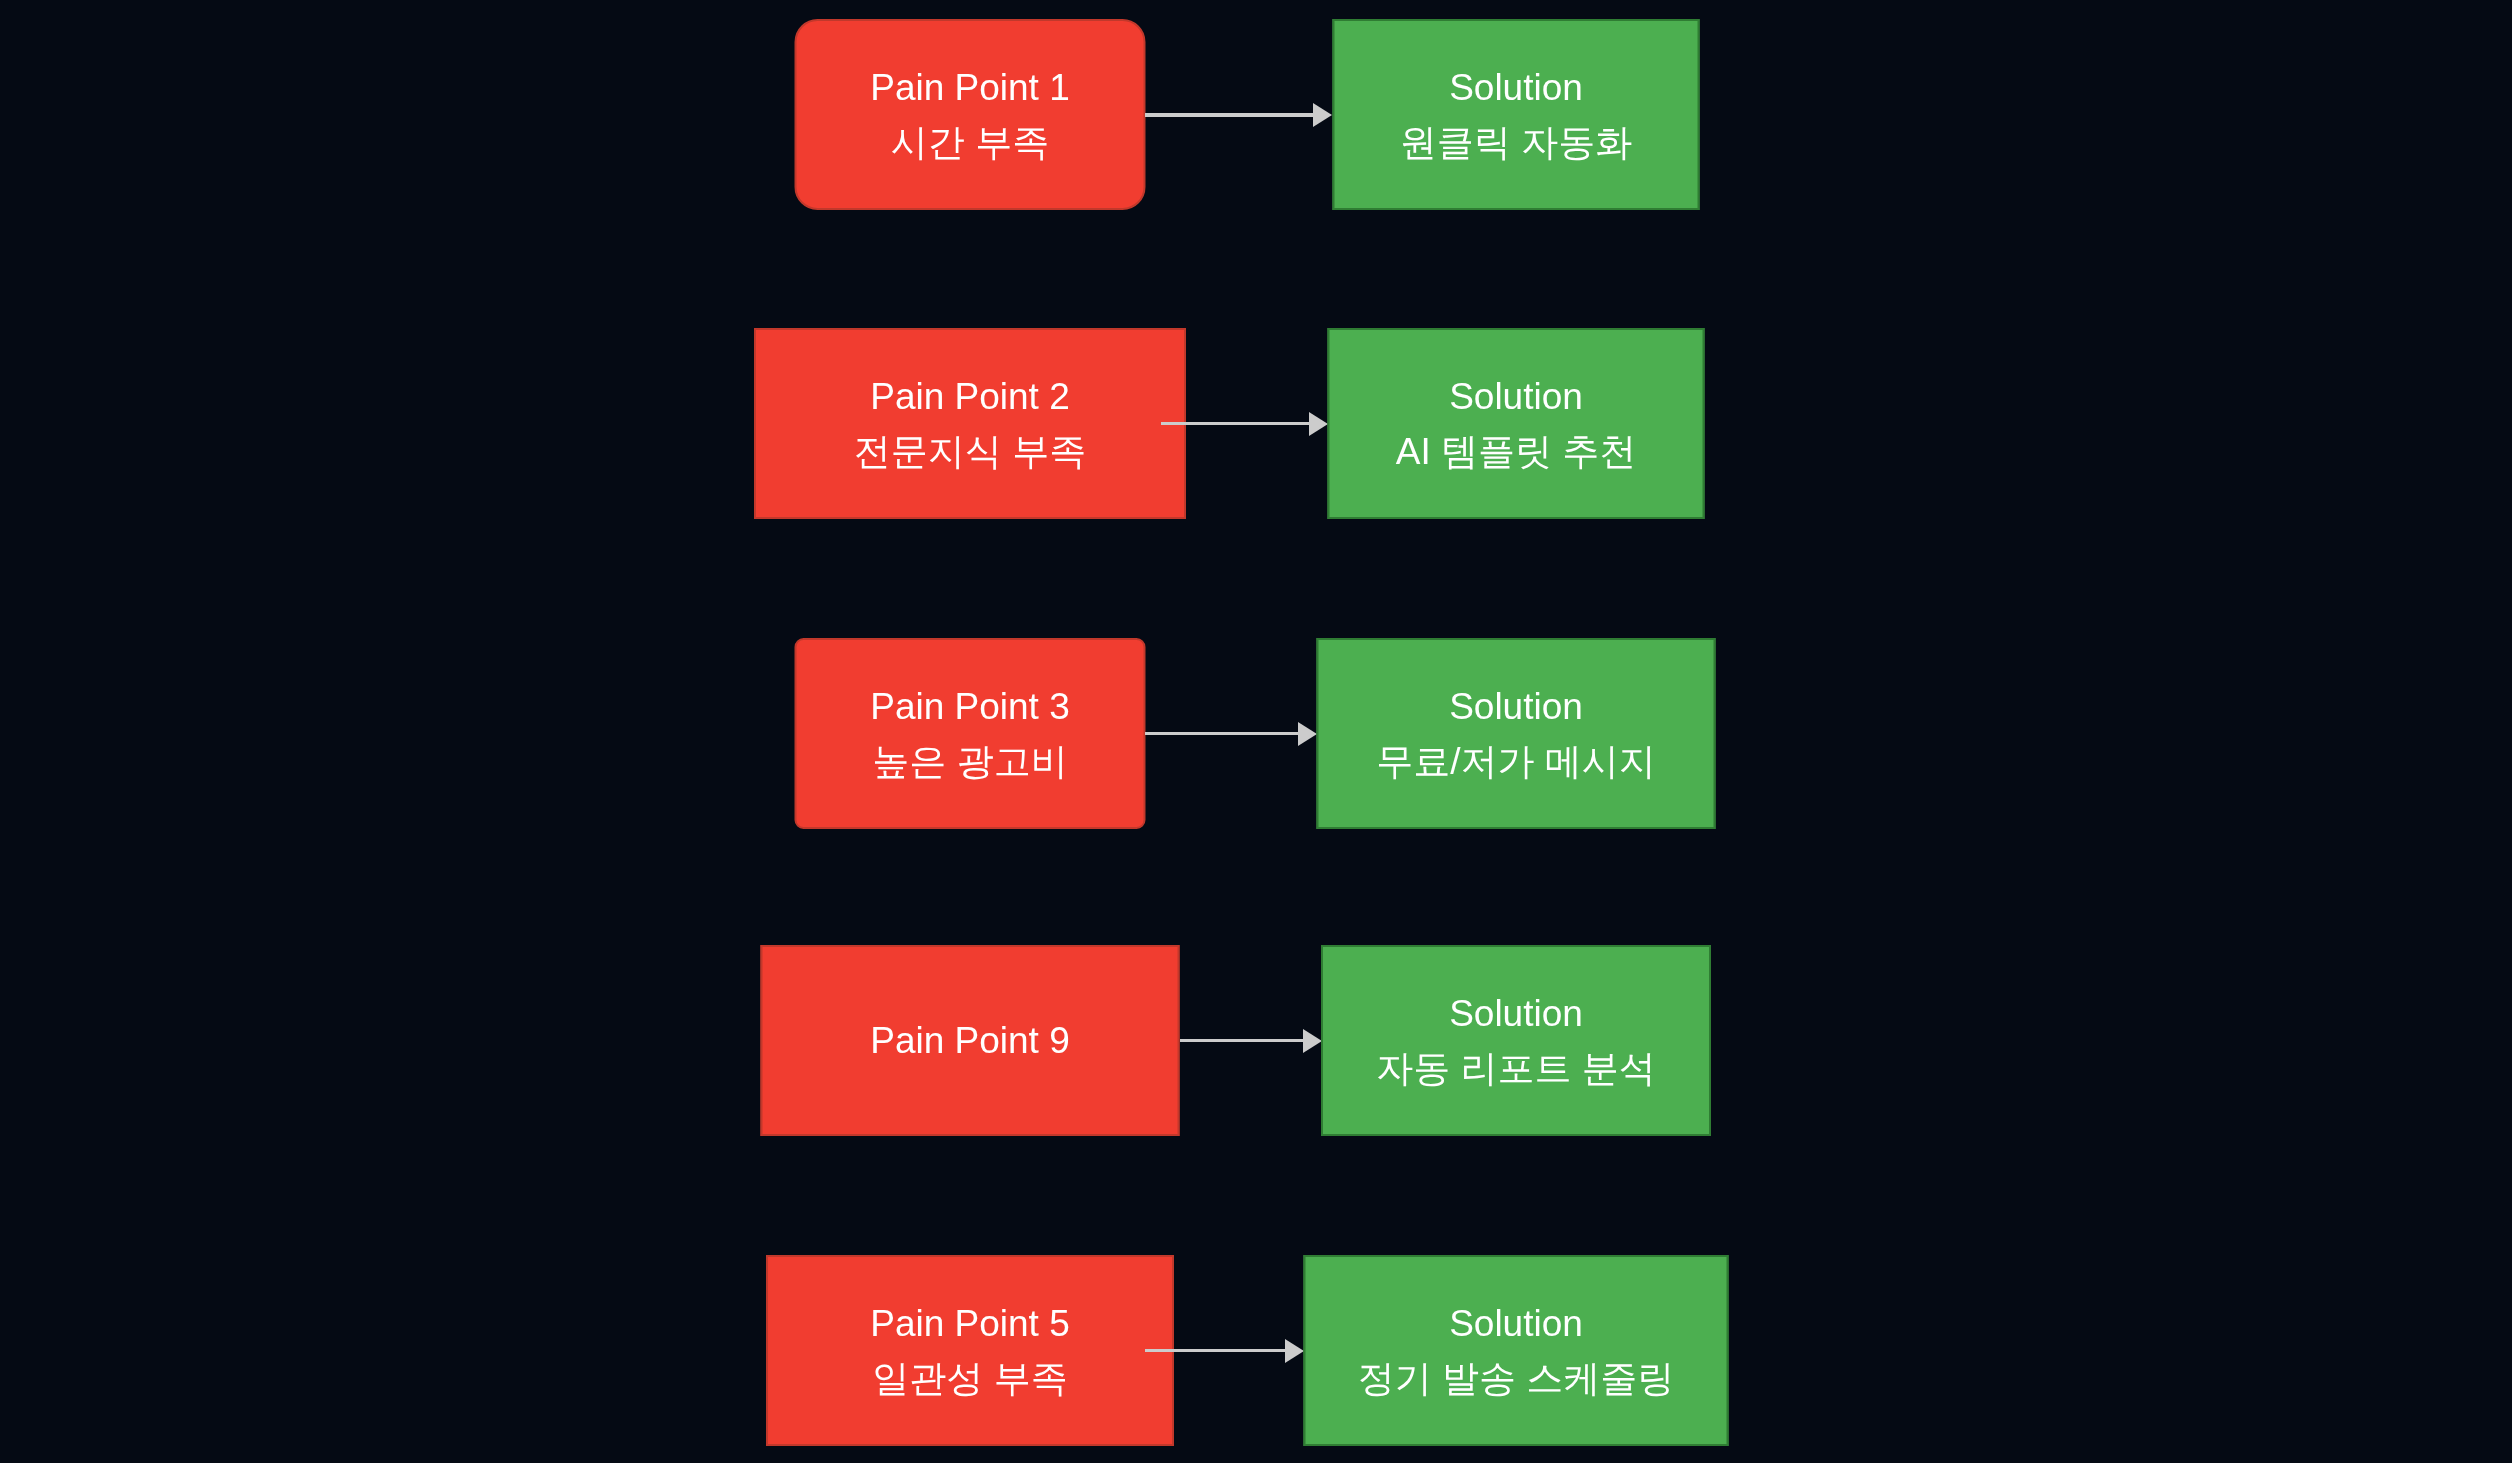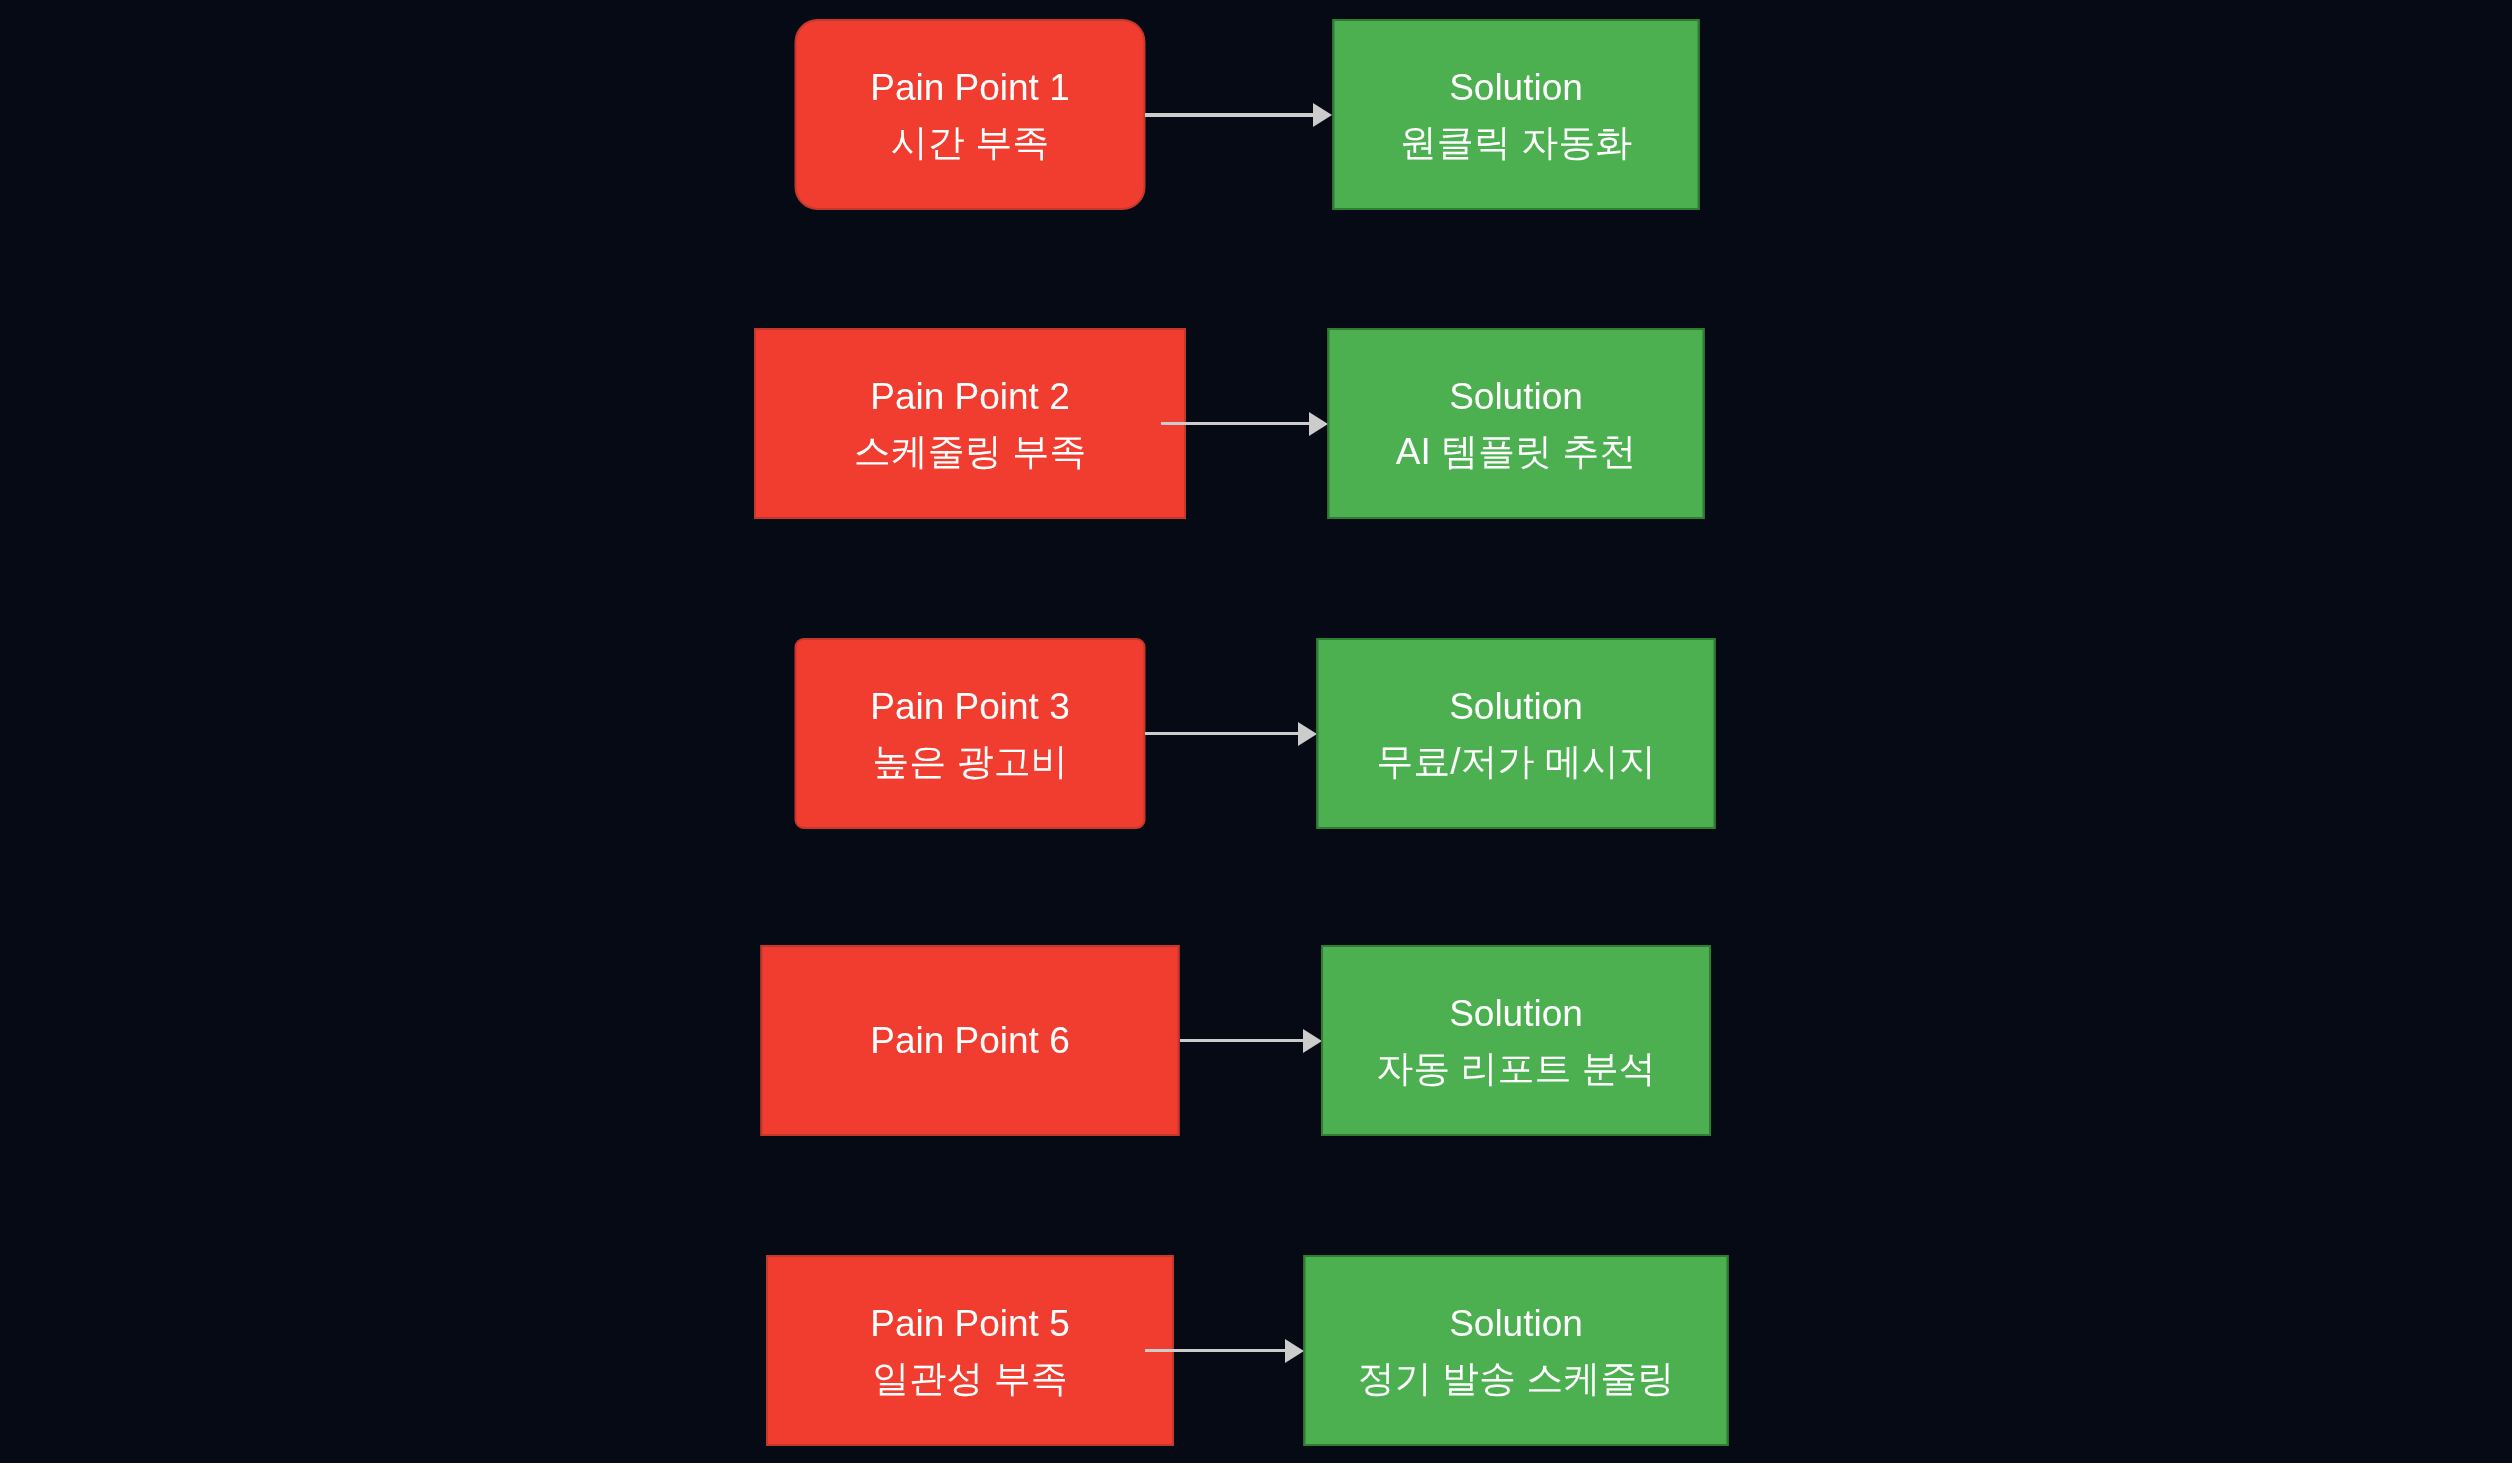--- a/index.html
+++ b/index.html
@@ -98,21 +98,21 @@
     </div>
     <div class="box solution">
       <div class="box-title">Solution</div>
       <div class="box-subtitle">원클릭 자동화</div>
     </div>
   </div>
 
   <div class="row">
     <div class="box pain">
       <div class="box-title">Pain Point 2</div>
-      <div class="box-subtitle">스케줄링 부족</div>
+      <div class="box-subtitle">전문지식 부족</div>
     </div>
     <div class="arrow" style="left: 1161px; width: 167px;">
       <div class="arrow-line"></div>
       <div class="arrow-head"></div>
     </div>
     <div class="box solution">
       <div class="box-title">Solution</div>
       <div class="box-subtitle">AI 템플릿 추천</div>
     </div>
   </div>
@@ -127,21 +127,21 @@
       <div class="arrow-head"></div>
     </div>
     <div class="box solution">
       <div class="box-title">Solution</div>
       <div class="box-subtitle">무료/저가 메시지</div>
     </div>
   </div>
 
   <div class="row">
     <div class="box pain">
-      <div class="box-title">Pain Point 6</div>
+      <div class="box-title">Pain Point 9</div>
     </div>
     <div class="arrow" style="left: 1180px; width: 142px;">
       <div class="arrow-line"></div>
       <div class="arrow-head"></div>
     </div>
     <div class="box solution">
       <div class="box-title">Solution</div>
       <div class="box-subtitle">자동 리포트 분석</div>
     </div>
   </div>

